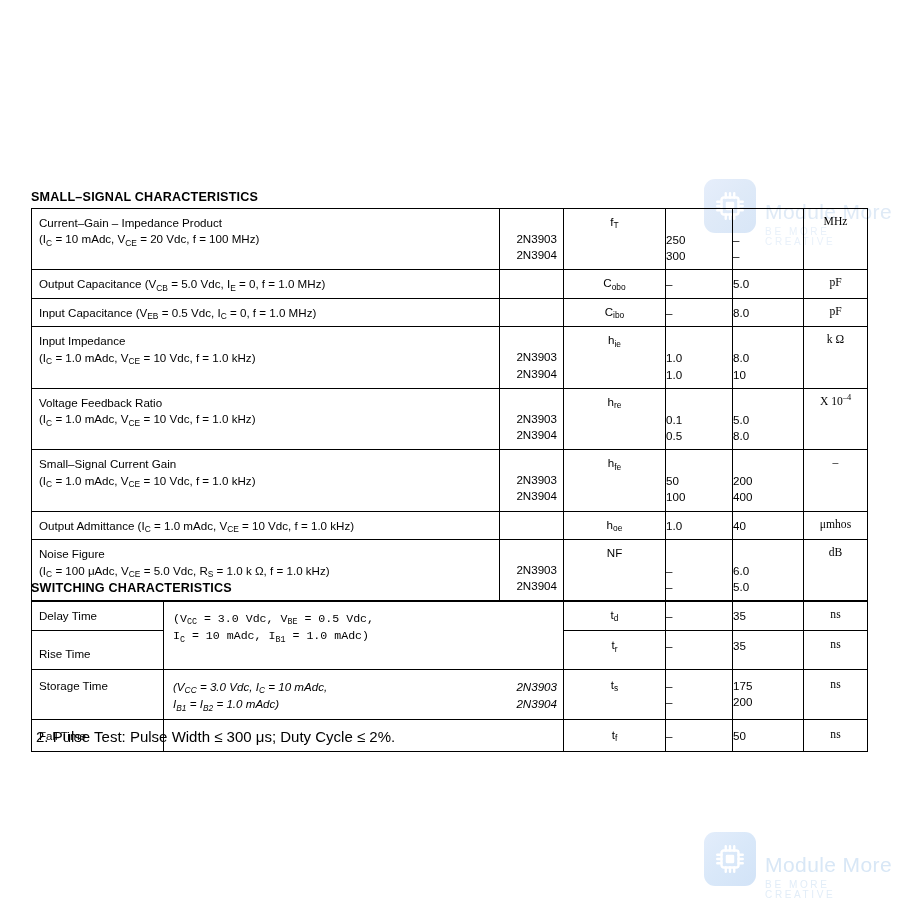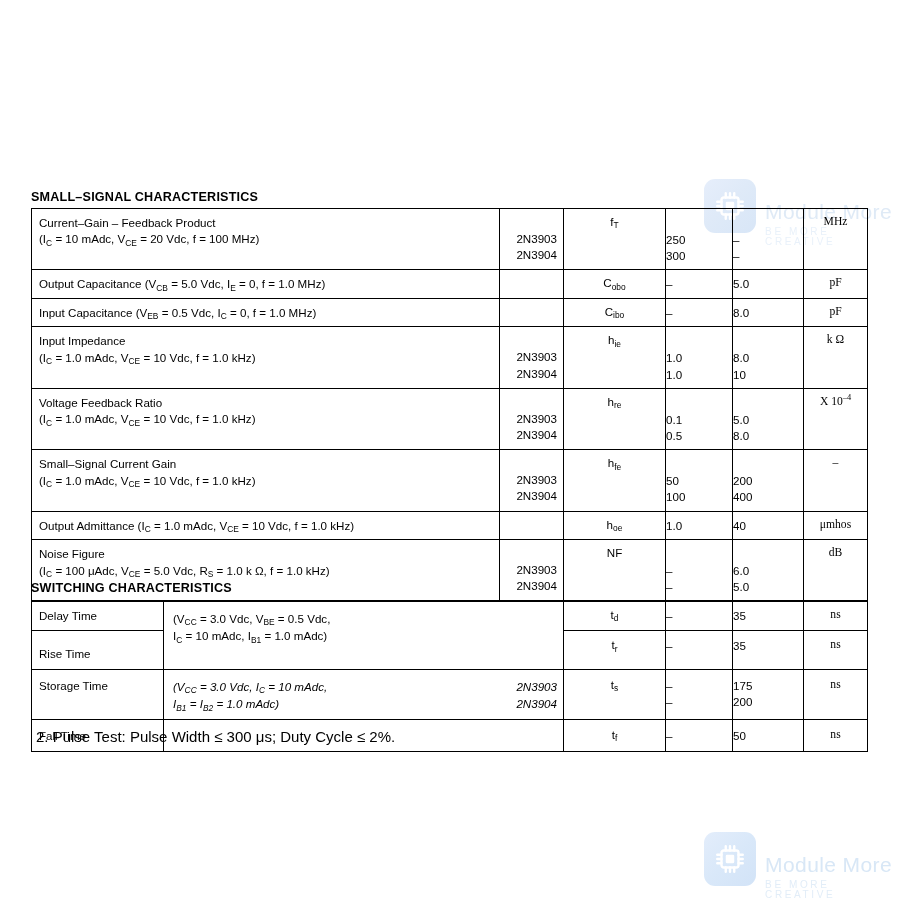--- a/index.html
+++ b/index.html
@@ -151,21 +151,21 @@
       <col style="width:102px">
     <col style="width:67px">
       <col style="width:71px">
       <col style="width:64px">
   </colgroup>
   <tbody>
 
     <tr>
       <td>
         <div class="c-desc">
-          <span>Current–Gain – Feedback Product</span><br>
+          <span>Current–Gain – Impedance Product</span><br>
           <span>(I<sub>C</sub> = 10 mAdc, V<sub>CE</sub> = 20 Vdc, f = 100 MHz)</span>
         </div>
       </td>
       <td>
         <div class="c-part part-low">
           <span>2N3903</span><br>
           <span>2N3904</span>
         </div>
       </td>
       <td>
@@ -397,21 +397,21 @@
       <col style="width:71px">
       <col style="width:64px">
   </colgroup>
   <tbody>
 
     <tr>
       <td class="mid">
         <div class="c-desc" style="padding:7px 0 6px 7px;"><span>Delay Time</span></div>
       </td>
       <td rowspan="2">
-        <div class="c-desc" style="padding-top:9px; padding-left:9px; line-height:1.5;">
+        <div class="c-desc" style="padding-top:9px; padding-left:9px; line-height:1.5;font-family:Liberation Mono, monospace;">
           <span>(V<sub>CC</sub> = 3.0 Vdc, V<sub>BE</sub> = 0.5 Vdc,</span><br>
           <span>I<sub>C</sub> = 10 mAdc, I<sub>B1</sub> = 1.0 mAdc)</span>
         </div>
       </td>
       <td class="mid">
         <div class="c-sym" style="padding:7px 0 6px 0;"><span>t<sub>d</sub></span></div>
       </td>
       <td class="mid">
         <div class="c-val" style="padding:7px 0 6px 0;"><span>–</span></div>
       </td>

